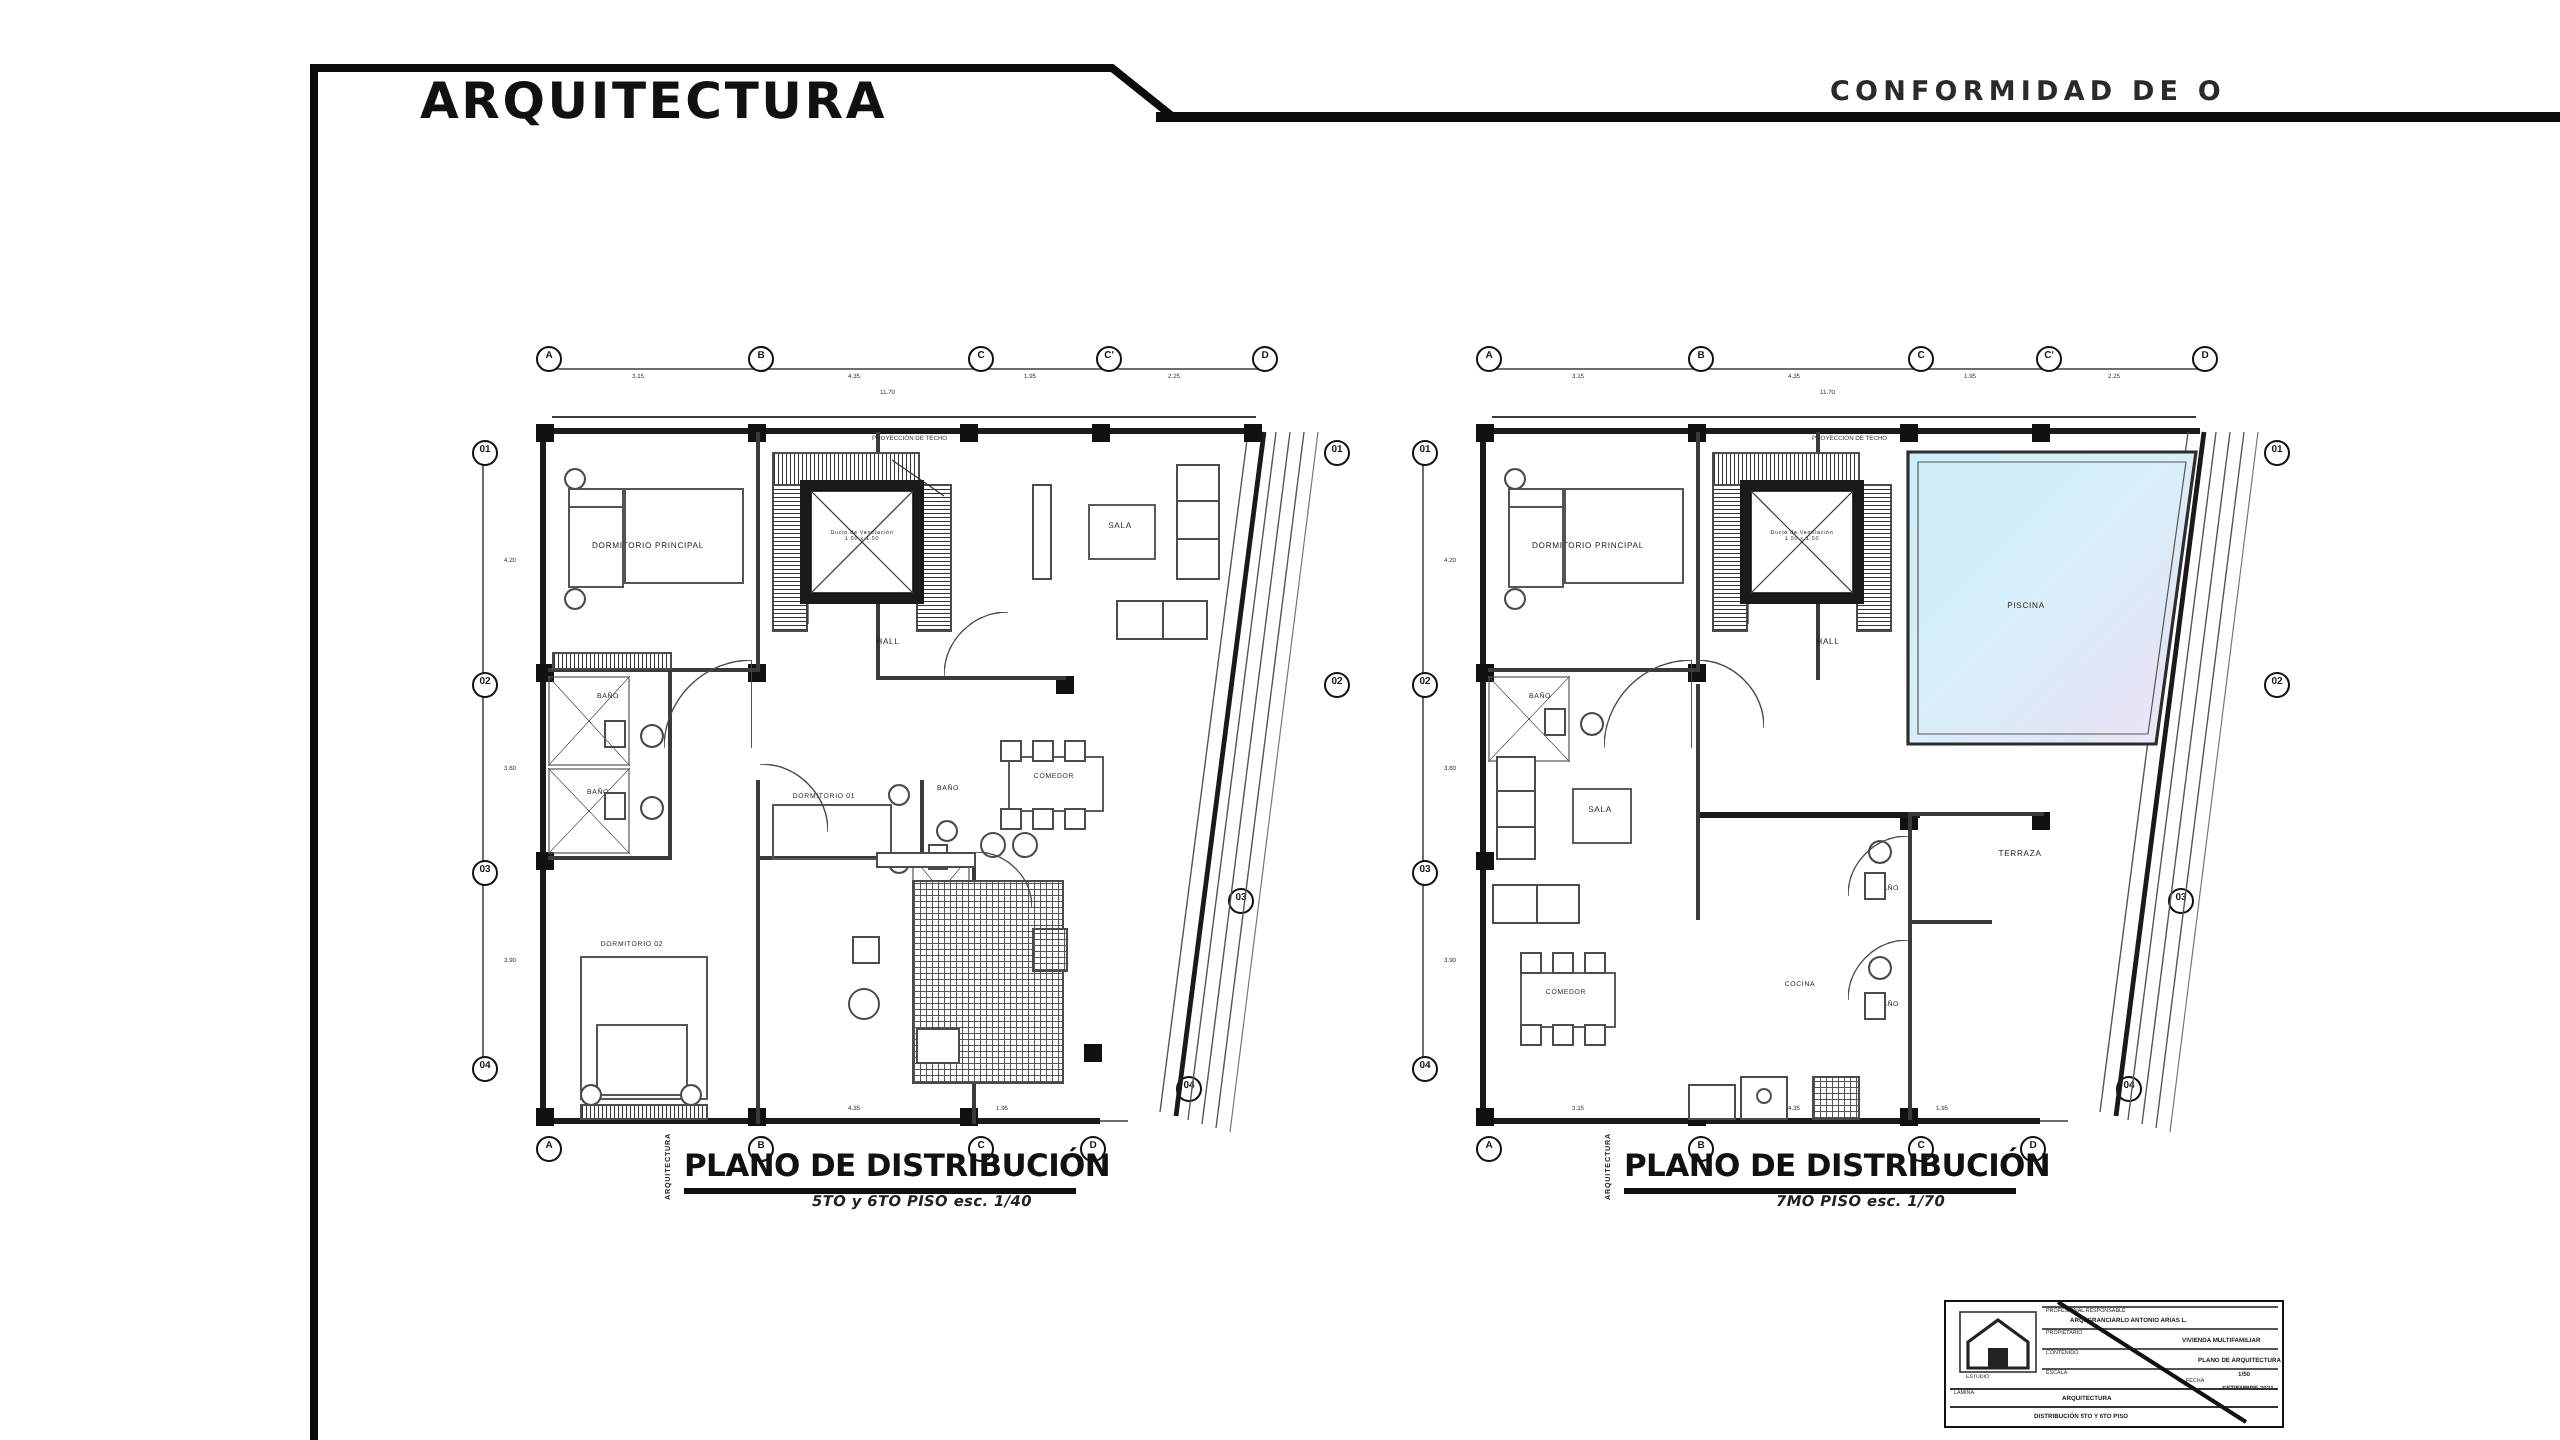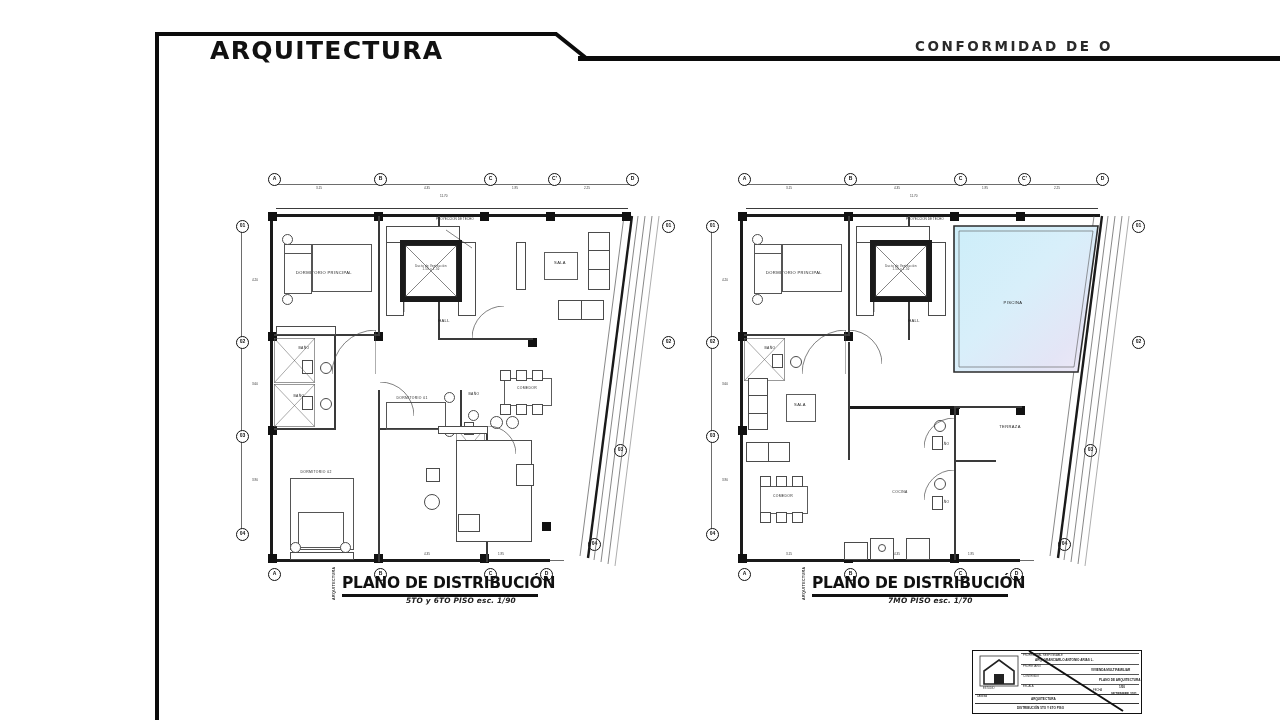--- a/index.html
+++ b/index.html
@@ -289,21 +289,21 @@
     <svg style="position:absolute;left:260px;top:256px;" width="28" height="28">
       <path d="M0,0 A28,28 0 0,1 28,28" fill="none" stroke="#4a4a4a" stroke-width="0.7"></path>
     </svg>
     <svg style="position:absolute;left:244px;top:136px;" width="32" height="32">
       <path d="M32,0 A32,32 0 0,0 0,32" fill="none" stroke="#4a4a4a" stroke-width="0.7"></path>
     </svg>
 
     <div class="pvert" style="left:104px;top:404px;height:26px;">ARQUITECTURA</div>
     <div class="ptitle" style="left:114px;top:404px;">PLANO DE DISTRIBUCIÓN</div>
     <div class="pline" style="left:114px;top:424px;width:196px;height:2.6px;"></div>
-    <div class="psub" style="left:178px;top:426px;">5TO y 6TO PISO  esc. 1/90</div>
+    <div class="psub" style="left:178px;top:426px;">5TO y 6TO PISO  esc. 1/40</div>
   </div>
 
   <div class="plan" id="plan-right" style="left:698px;top:170px;width:460px;height:440px;">
 
     <div class="gline" style="left:46px;top:14px;width:360px;height:0.8px;"></div>
     <div class="bub" style="left:40px;top:3px;">A</div>
     <div class="bub" style="left:146px;top:3px;">B</div>
     <div class="bub" style="left:256px;top:3px;">C</div>
     <div class="bub" style="left:320px;top:3px;">C'</div>
     <div class="bub" style="left:398px;top:3px;">D</div>

